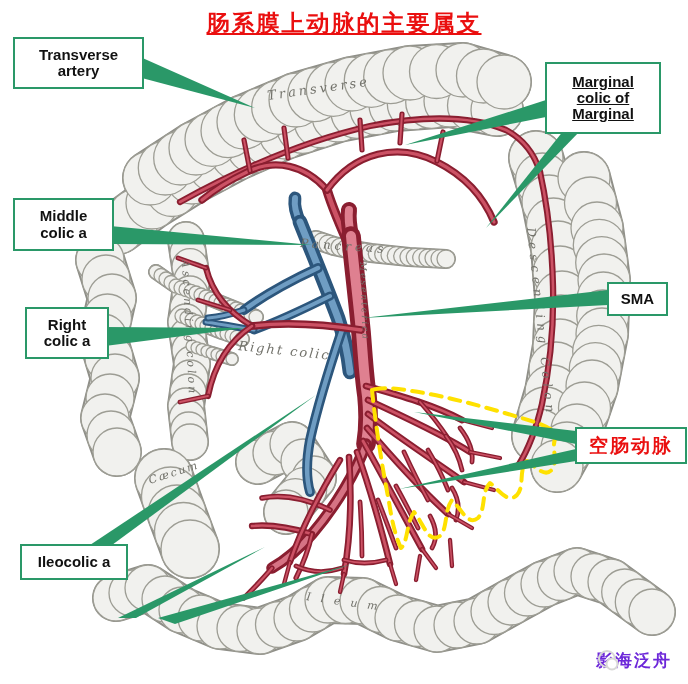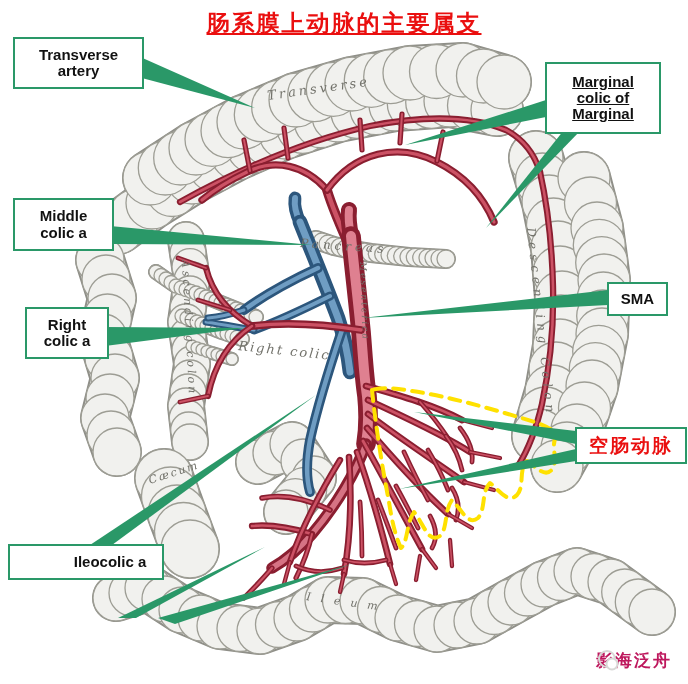--- a/index.html
+++ b/index.html
@@ -8,21 +8,21 @@
   svg{position:absolute;left:0;top:0;}
   .title{position:absolute;top:8px;left:0;width:100%;text-align:center;
          font-family:"DejaVu Serif","Liberation Serif",serif;
          font-weight:bold;font-size:23px;color:#ea0f0f;letter-spacing:2px;z-index:6;text-decoration:underline;}
   .lbl{position:absolute;background:#fff;border:2px solid #2a9868;z-index:5;
        display:flex;flex-direction:column;align-items:center;justify-content:center;
        font-weight:bold;font-size:15px;color:#111;line-height:1.08;text-align:center;}
   .lbl.cn{color:#ea0f0f;font-size:19px;letter-spacing:2px;
           font-family:"DejaVu Sans","Liberation Sans",sans-serif;}
   .wm{position:absolute;right:16px;bottom:12px;display:flex;align-items:center;gap:6px;
-      color:#be185d;font-size:17px;font-weight:bold;letter-spacing:2px;z-index:6;}
+      color:#6d28d9;font-size:17px;font-weight:bold;letter-spacing:2px;z-index:6;}
   .script{font-family:"DejaVu Serif","Liberation Serif",serif;font-style:italic;fill:#72726b;}
 </style>
 </head>
 <body>
 
 <div class="stage">
 
 <svg id="art" width="688" height="684" viewBox="0 0 688 684">
 
   <g id="colon-under">
@@ -453,21 +453,21 @@
   </div>
 
   <div class="lbl" style="left:607px;top:282px;width:57px;height:30px;">
     <span>SMA</span>
   </div>
 
   <div class="lbl cn" style="left:575px;top:427px;width:108px;height:33px;">
     <span>空肠动脉</span>
   </div>
 
-  <div class="lbl" style="left:8px;top:544px;width:104px;height:32px;padding-left:48px;">
+  <div class="lbl" style="left:20px;top:544px;width:104px;height:32px;">
     <span>Ileocolic a</span>
   </div>
 
 
   <div class="wm">
     <svg width="26" height="24" viewBox="0 0 26 24">
       <circle cx="11" cy="10" r="8" fill="none" stroke="#d8d8d6" stroke-width="2"></circle>
       <circle cx="16" cy="15" r="5.5" fill="#fff" stroke="#d8d8d6" stroke-width="2"></circle>
     </svg>
     <span>影海泛舟</span>

